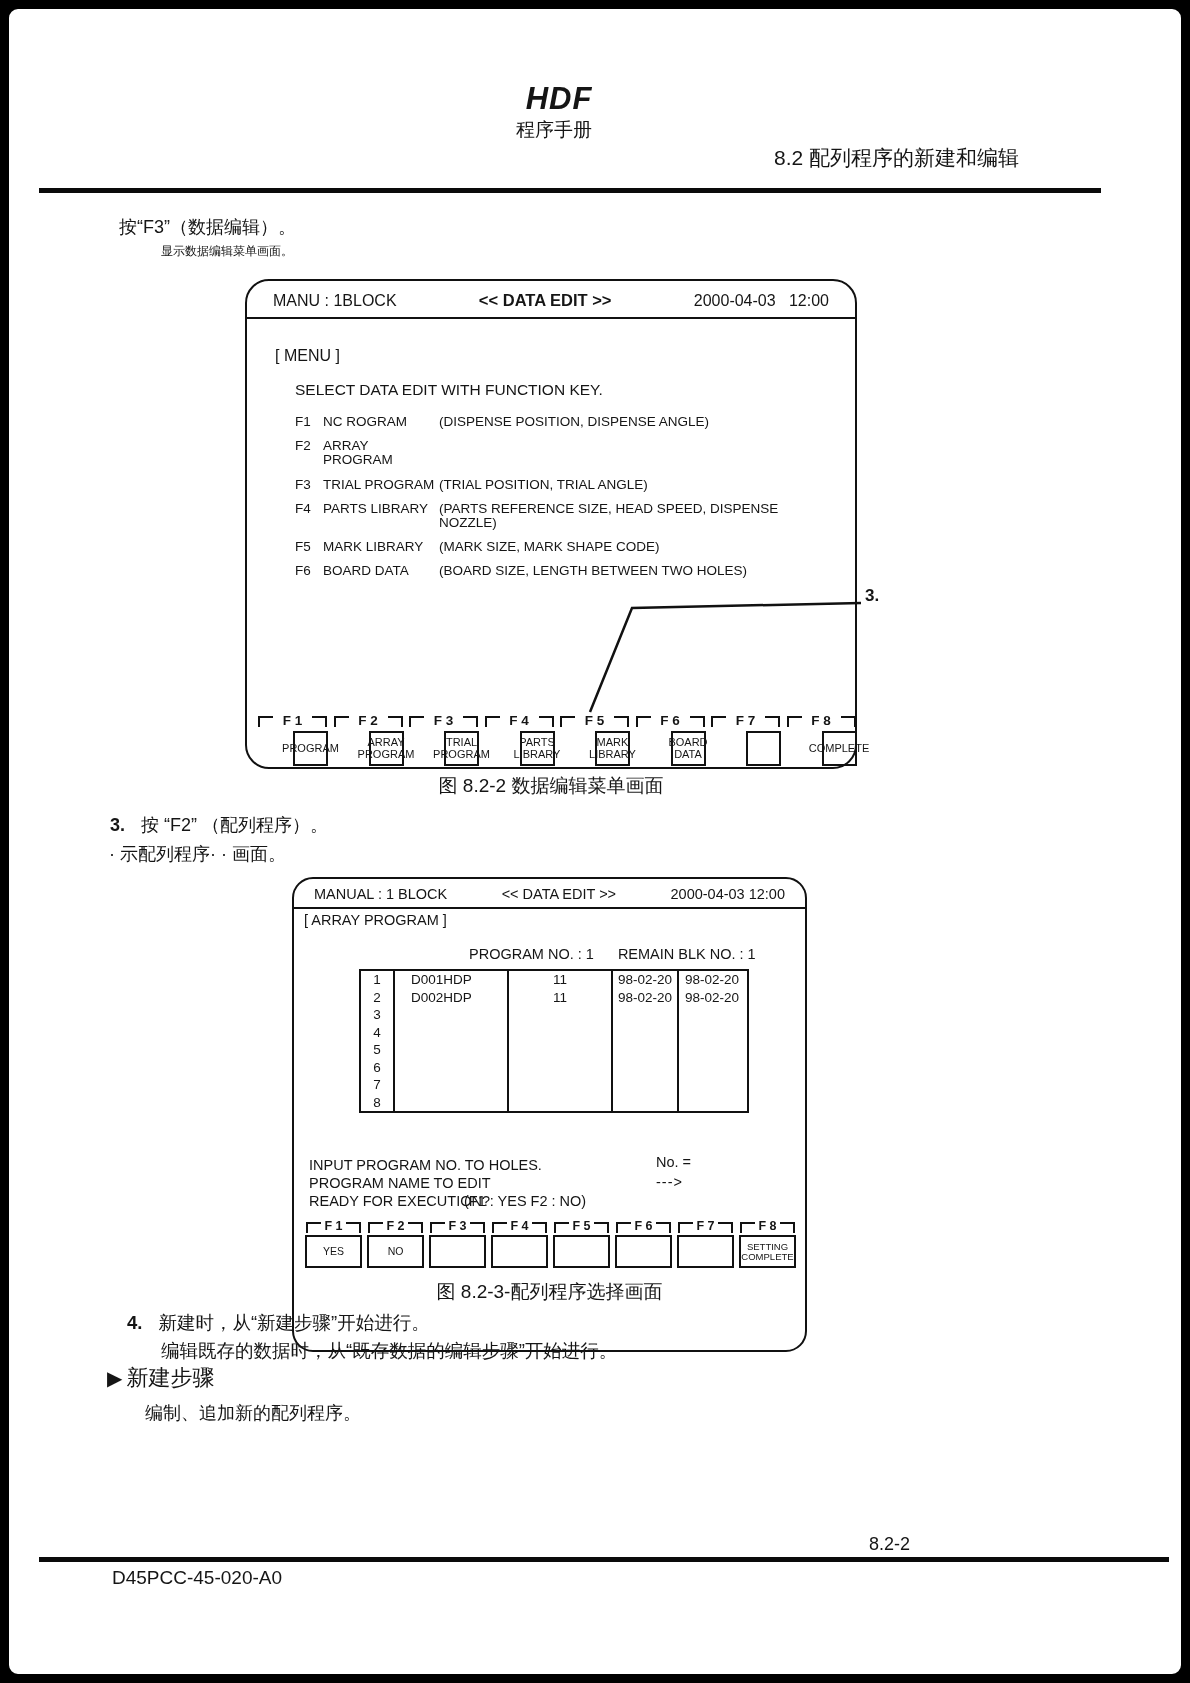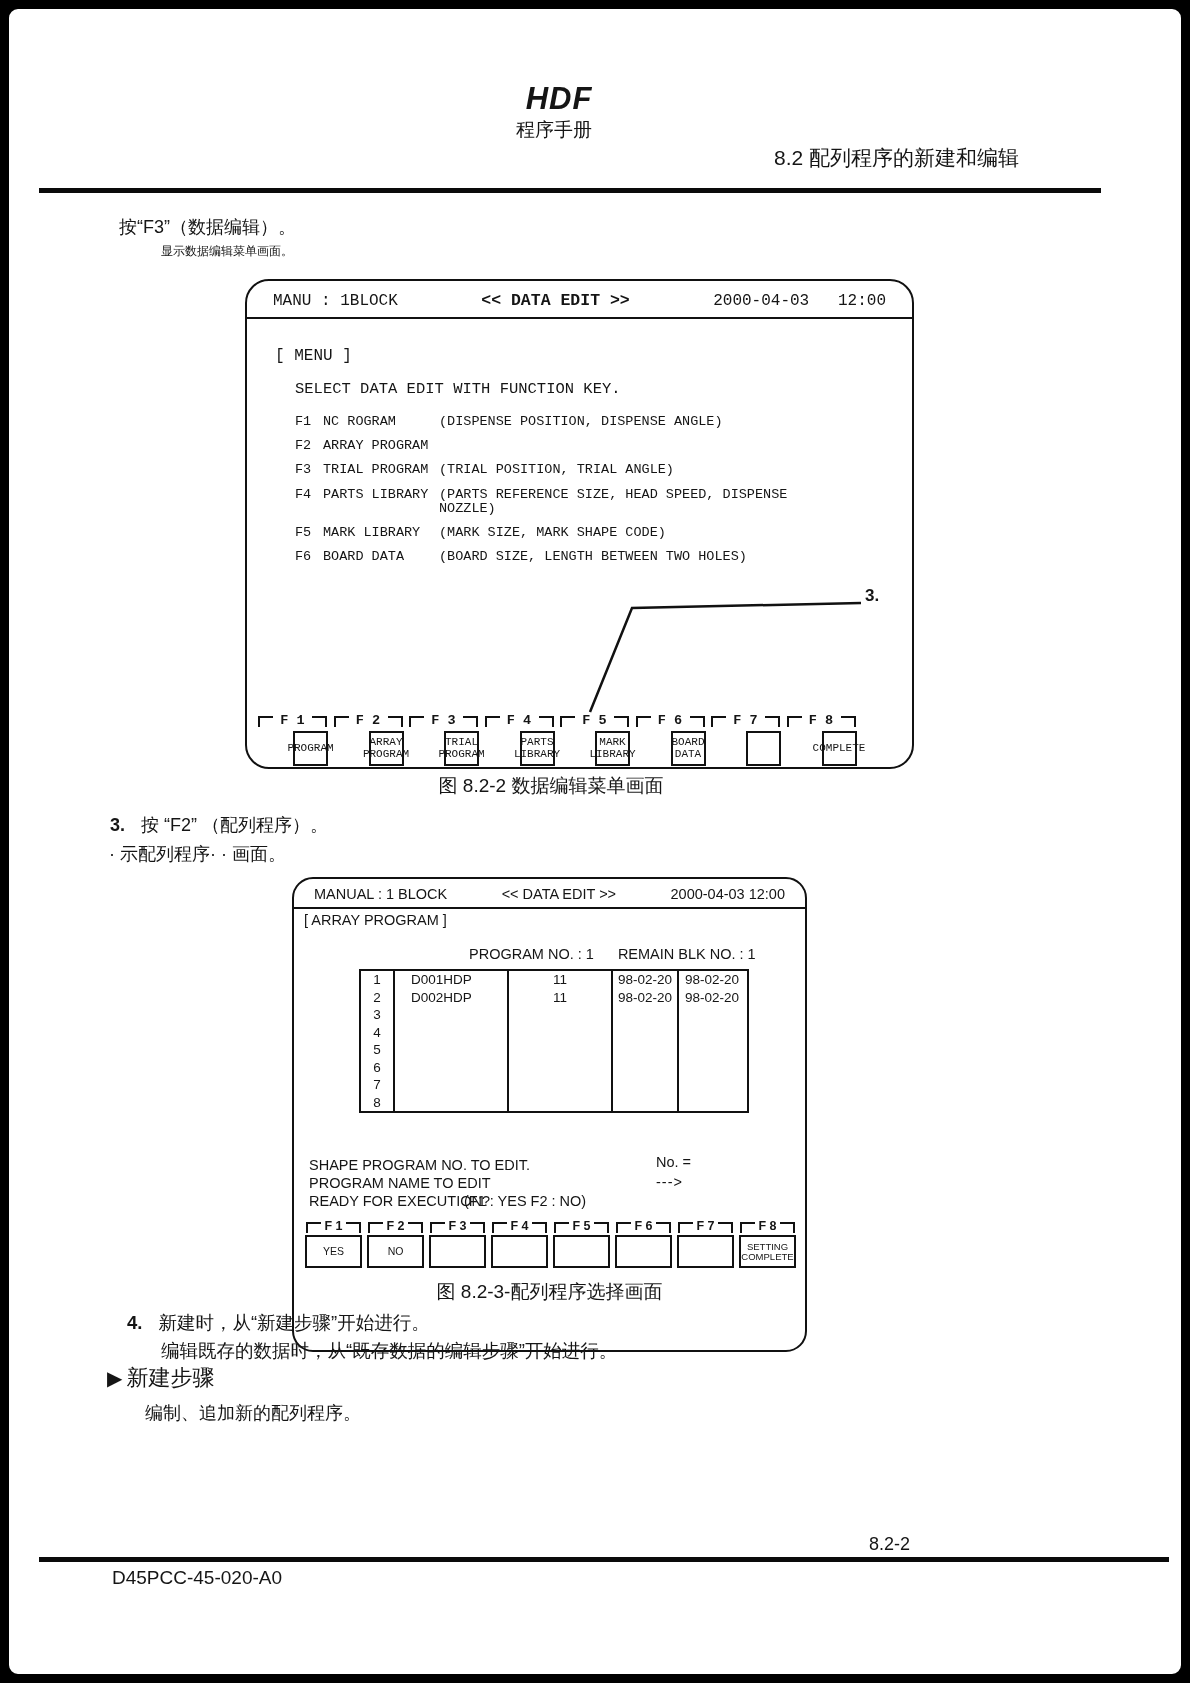--- a/index.html
+++ b/index.html
@@ -21,21 +21,21 @@
   .brand-sub{left:460px;top:110px;width:170px;text-align:center;font-size:19px;}
   .section-title{left:600px;top:137px;width:410px;text-align:right;font-size:21px;}
   .rule-top{left:30px;top:179px;width:1062px;height:5px;background:#0a0a0a;}
 
   .intro1{left:110px;top:208px;font-size:18px;}
   .intro2{left:152px;top:236px;font-size:12px;}
 
   
   .screen{position:absolute;box-sizing:border-box;border:2.5px solid #111;border-radius:24px;background:#fff;}
   .scr-head{display:flex;justify-content:space-between;align-items:center;border-bottom:2.5px solid #111;}
-  .scr1{left:236px;top:270px;width:669px;height:490px;font-family:Liberation Mono, monospace;}
+  .scr1{left:236px;top:270px;width:612px;height:490px;}
   .scr1 .scr-head{padding:10px 26px 7px 26px;font-size:16px;}
   .scr1 .head-c{font-weight:700;font-size:16.5px;}
   .s1-menu{left:28px;top:66px;font-size:16px;}
   .s1-prompt{left:48px;top:100px;font-size:15.5px;}
   .s1-items{left:48px;top:134px;width:540px;}
   .s1-row{display:flex;margin-bottom:10px;font-size:13.5px;line-height:1.05;}
   .s1-key{width:28px;flex:none;}
   .s1-name{width:116px;flex:none;}
   .s1-desc{flex:1;}
 
@@ -271,21 +271,21 @@
       </div>
       <div class="t2-row">
         <div class="c0">8</div>
         <div class="c1"></div>
         <div class="c2"></div>
         <div class="c3"></div>
         <div class="c4"></div>
       </div>
     </div>
 
-    <div class="abs s2-msg1">SHAPE PROGRAM NO. TO EDIT.</div>
+    <div class="abs s2-msg1">INPUT PROGRAM NO. TO HOLES.</div>
     <div class="abs s2-msg2">PROGRAM NAME TO EDIT</div>
     <div class="abs s2-msg3">READY FOR EXECUTION?</div>
     <div class="abs s2-hint">(F1 : YES  F2 : NO)</div>
     <div class="abs s2-no">No. =</div>
     <div class="abs s2-arrow">---&gt;</div>
 
     <div class="fkeys fkeys2">
       <div class="fkey">
         <div class="fk-top">F 1</div>
         <div class="fk-box pre">YES</div>

